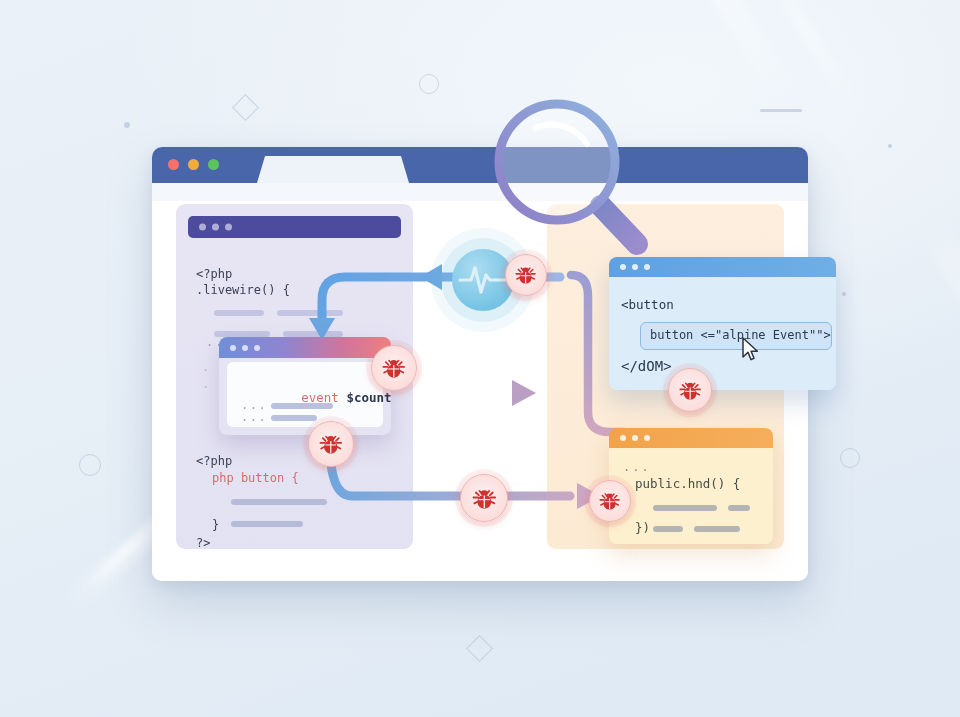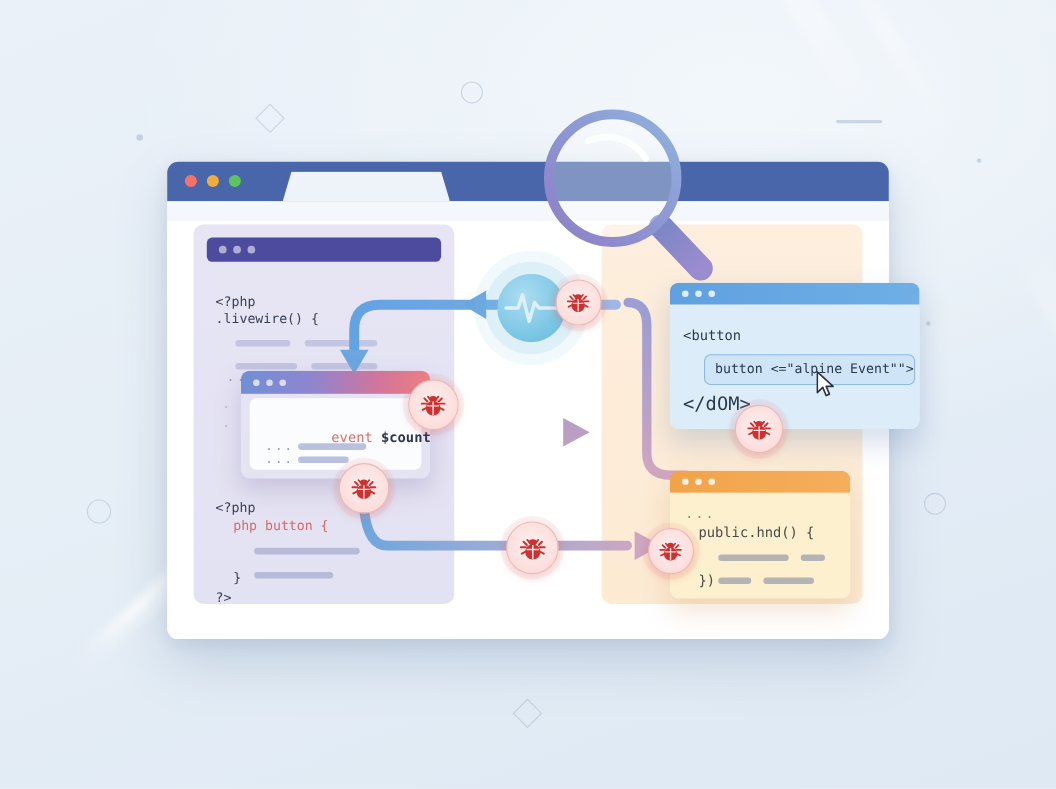--- a/index.html
+++ b/index.html
@@ -238,21 +238,21 @@
         <i class="bar-dot"></i>
           <i class="bar-dot"></i>
           <i class="bar-dot"></i>
       </span>
     </div>
     <div id="dom-body">
       <div class="code" style="position:absolute;left:12px;top:20px;font-size:12.5px;color:#2a3a4d;">&lt;button</div>
       <div id="dom-hl">
         <span class="code" style="position:absolute;left:9px;top:5px;font-size:12px;color:#2a3a4d;">button &lt;="alpine Event""&gt;</span>
       </div>
-      <div class="code" style="position:absolute;left:12px;top:81px;font-size:17px;color:#2a3a4d;">&lt;/dOM&gt;</div>
+      <div class="code" style="position:absolute;left:12px;top:81px;font-size:14px;color:#2a3a4d;">&lt;/dOM&gt;</div>
     </div>
   </div>
 
   <div class="card" id="evt-card">
     <div class="card-bar" id="evt-bar">
       <span class="bar-dots">
         <i class="bar-dot"></i>
           <i class="bar-dot"></i>
           <i class="bar-dot"></i>
       </span>

